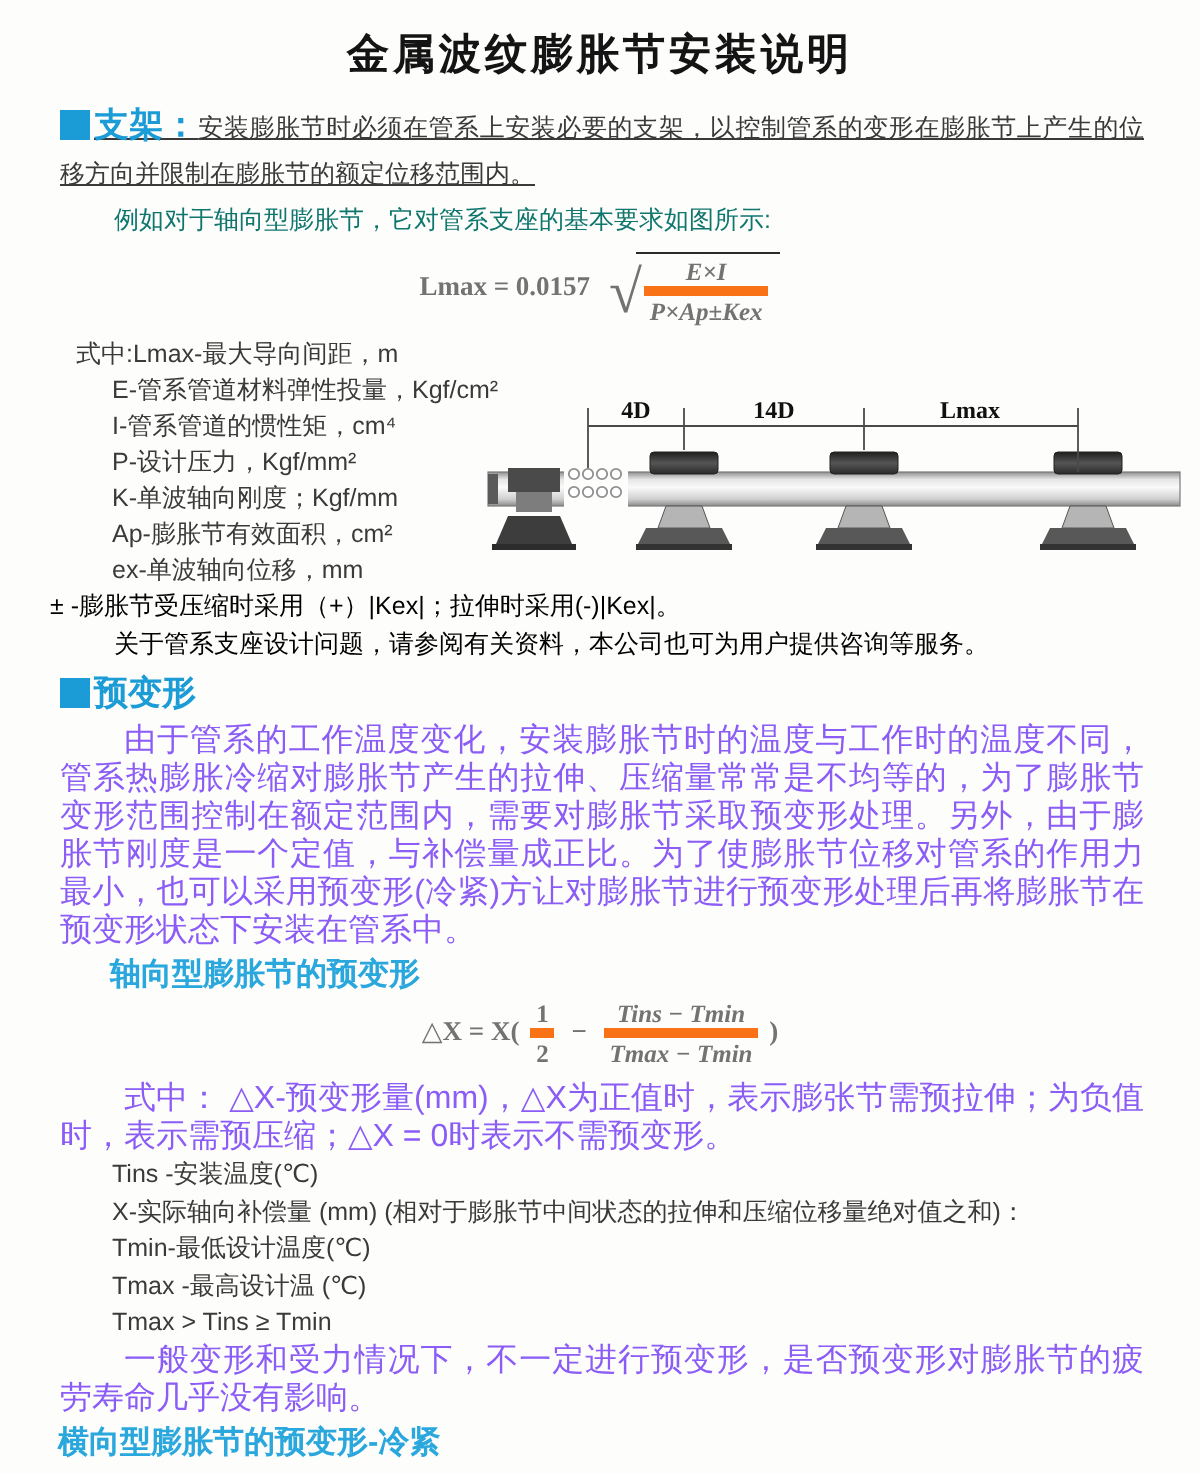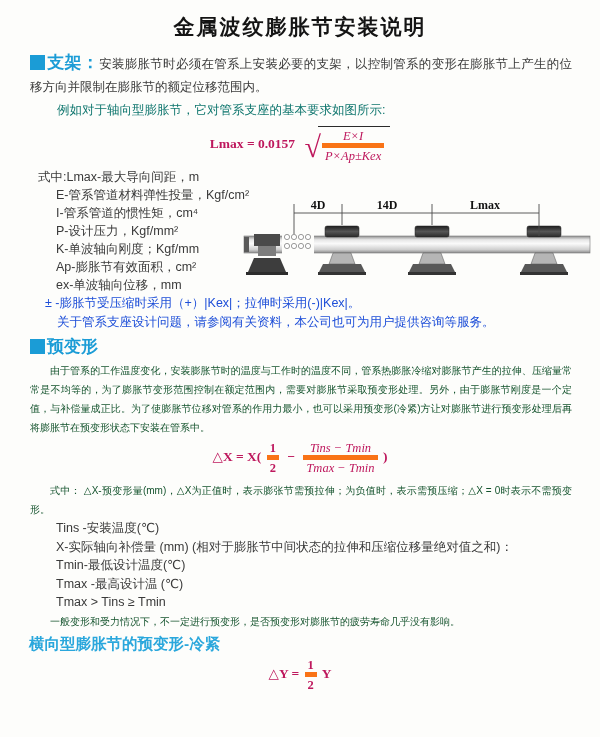--- a/index.html
+++ b/index.html
@@ -19,42 +19,42 @@
   }
   .sec-head-inline{color:#1b9cd6;font-size:17px;font-weight:700;}
   .sec-head{
     margin:6px 0 0 30px;font-size:17px;font-weight:700;color:#1b9cd6;line-height:18px;
   }
   .sub-head{
     margin:4px 0 0 55px;font-size:15.5px;font-weight:700;color:#2aa7dc;line-height:17px;
   }
   .sub-head.lateral{margin-left:29px;}
   
-  .lead{margin:10px 28px 0 30px;font-size:12.5px;line-height:23px;text-align:justify;color:#3a3a3a;}
+  .lead{margin:10px 28px 0 30px;font-size:12.5px;line-height:23px;text-align:justify;color:#3a3a3a;text-decoration:underline;}
   .example{margin:0 28px 0 30px;text-indent:27px;font-size:12.5px;line-height:23px;color:#0f766e;}
-  .body-par{margin:5px 28px 0 30px;text-indent:2em;font-size:10px;line-height:19px;text-align:justify;color:#14532d;}
-  .note-line{margin:0 0 0 45px;font-size:12.5px;line-height:19px;color:#1d4ed8;white-space:nowrap;}
+  .body-par{margin:5px 28px 0 30px;text-indent:2em;font-size:16px;line-height:19px;text-align:justify;color:#8b5cf6;}
+  .note-line{margin:0 0 0 25px;font-size:12.5px;line-height:19px;color:#000000;white-space:nowrap;}
   .note-line.indent{margin-left:57px;}
   .list-line{margin:0 0 0 56px;font-size:12.5px;line-height:18.5px;color:#3a3a3a;white-space:nowrap;}
   
   .def-region{position:relative;margin:6px 0 0 38px;height:126px;font-size:12.5px;color:#3a3a3a;}
   .def-line{line-height:18px;white-space:nowrap;}
   .def-line.sub{margin-left:18px;}
   .diagram-wrap{position:absolute;top:28px;right:6px;width:352px;height:92px;}
   
   .formula{
-    text-align:center;color:#be185d;
+    text-align:center;color:#737373;
     font-family:"Liberation Serif","DejaVu Serif",serif;
     font-size:13.5px;font-weight:700;
   }
   .formula-1{margin-top:4px;height:36px;}
   .formula-2{margin-top:4px;height:34px;}
   .formula-3{margin-top:6px;height:30px;}
   .frac{display:inline-block;vertical-align:middle;text-align:center;
-        font-style:italic;font-weight:400;font-size:12.5px;margin:0 2px;}
+        font-style:italic;font-weight:700;font-size:12.5px;margin:0 2px;}
   .frac .ft{display:block;padding:0 3px;line-height:14px;}
   .frac .fb{display:block;border-top:5px solid #f97316;padding:1px 3px 0;line-height:14px;}
   .frac.plain{font-style:normal;font-weight:700;}
   .sqrt{display:inline-flex;align-items:center;margin-left:6px;vertical-align:middle;}
   .radical{font-size:30px;line-height:30px;font-weight:400;margin-right:-3px;transform:translateY(2px);}
   .radicand{border-top:1.4px solid #2a2a2a;padding:2px 4px 0 2px;}
   .f-op{margin:0 3px;}
 </style>
 </head>
 <body>
@@ -163,20 +163,21 @@
     </div>
   </div>
 
   <p class="note-line">± -膨胀节受压缩时采用（+）|Kex|；拉伸时采用(-)|Kex|。</p>
   <p class="note-line indent">关于管系支座设计问题，请参阅有关资料，本公司也可为用户提供咨询等服务。</p>
 
   <h2 class="sec-head"><span class="sec-marker"></span><span>预变形</span></h2>
 
   <p class="body-par">由于管系的工作温度变化，安装膨胀节时的温度与工作时的温度不同，管系热膨胀冷缩对膨胀节产生的拉伸、压缩量常常是不均等的，为了膨胀节变形范围控制在额定范围内，需要对膨胀节采取预变形处理。另外，由于膨胀节刚度是一个定值，与补偿量成正比。为了使膨胀节位移对管系的作用力最小，也可以采用预变形(冷紧)方让对膨胀节进行预变形处理后再将膨胀节在预变形状态下安装在管系中。</p>
 
+  <h3 class="sub-head">轴向型膨胀节的预变形</h3>
 
   <div class="formula formula-2">
     <span>△X = X(</span>
     <span class="frac plain">
       <span class="ft">1</span>
       <span class="fb">2</span>
     </span>
     <span class="f-op">−</span>
     <span class="frac">
       <span class="ft">Tins − Tmin</span>

